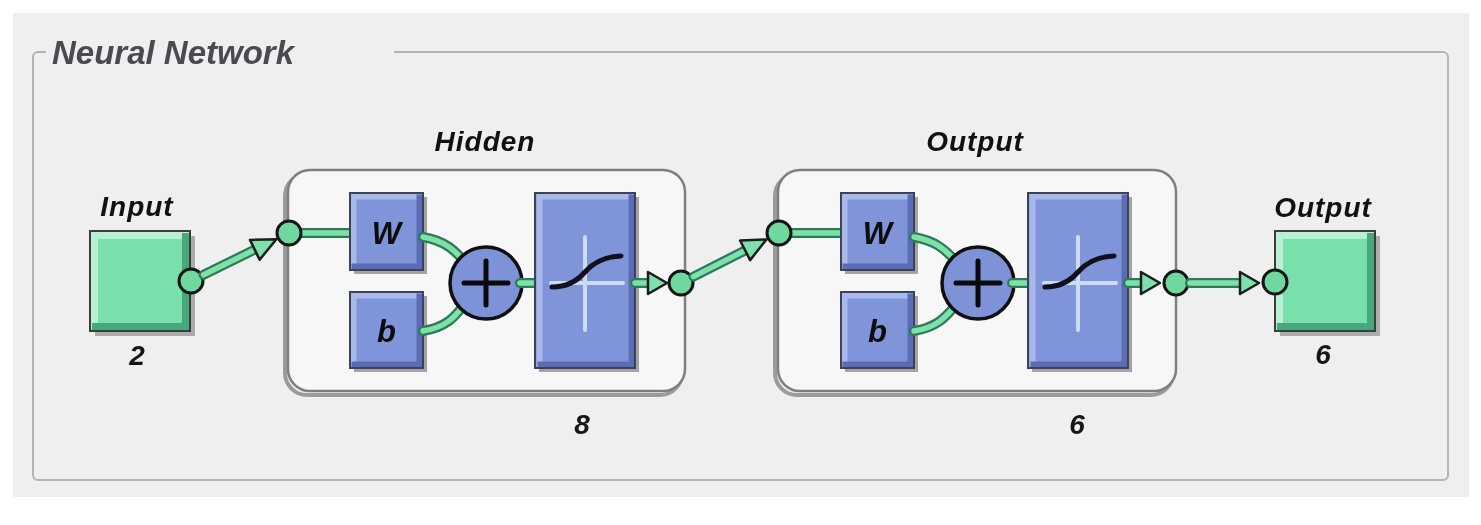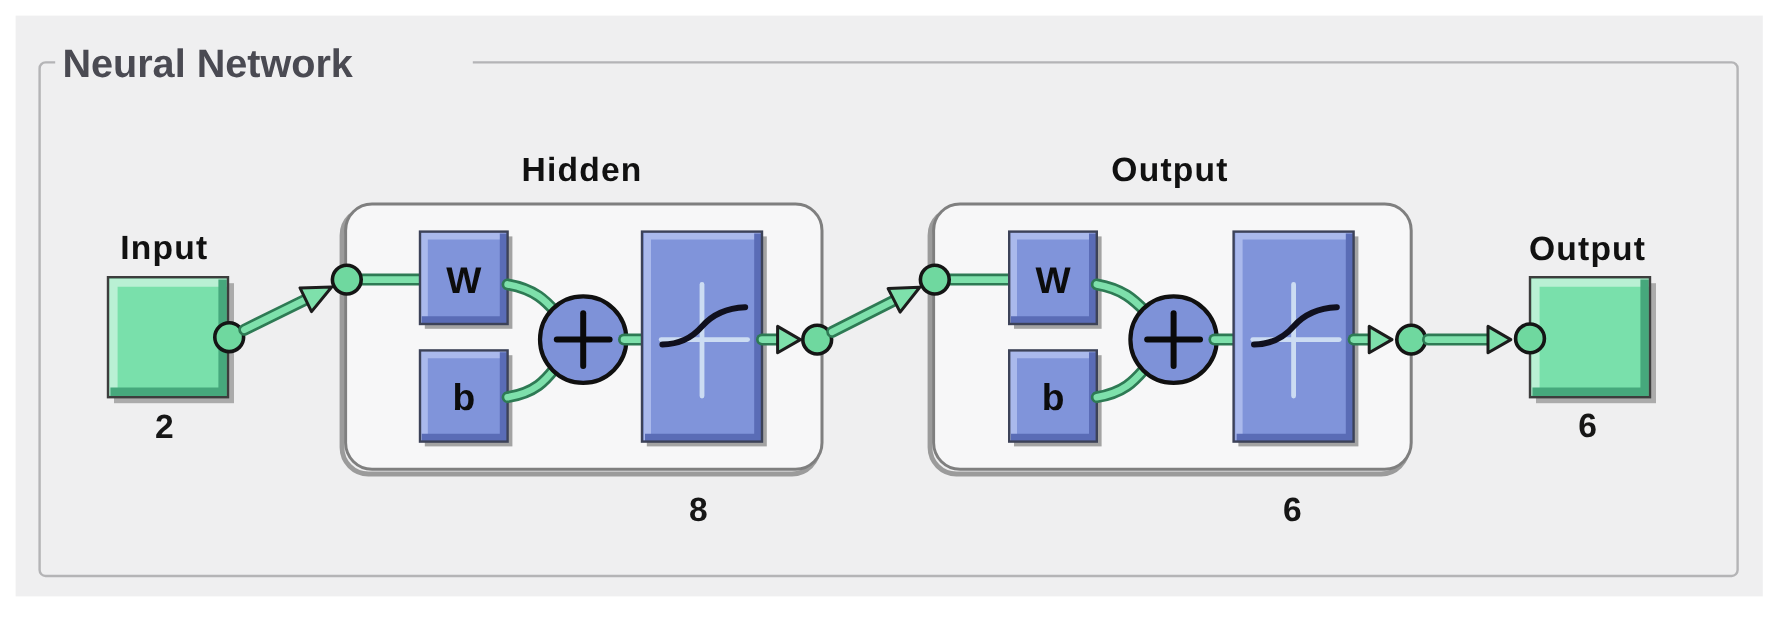--- a/index.html
+++ b/index.html
@@ -7,20 +7,21 @@
     padding: 0;
     background: #ffffff;
     font-family: "Liberation Sans", sans-serif;
   }
   .stage {
     position: relative;
     width: 1481px;
     height: 525px;
     background: #ffffff;
     overflow: hidden;
+    font-style: italic;
   }
   svg { display: block; }
   text {
     font-family: "Liberation Sans", "DejaVu Sans", sans-serif;
     font-weight: bold;
   }
   .blk-label { font-size: 28px; letter-spacing: 1px; fill: #111111; }
   .blk-size  { font-size: 28px; fill: #161616; }
   .wb-letter { font-size: 31px; fill: #0c0c0c; }
   .panel-title { font-size: 33px; fill: #4a4a52; }

